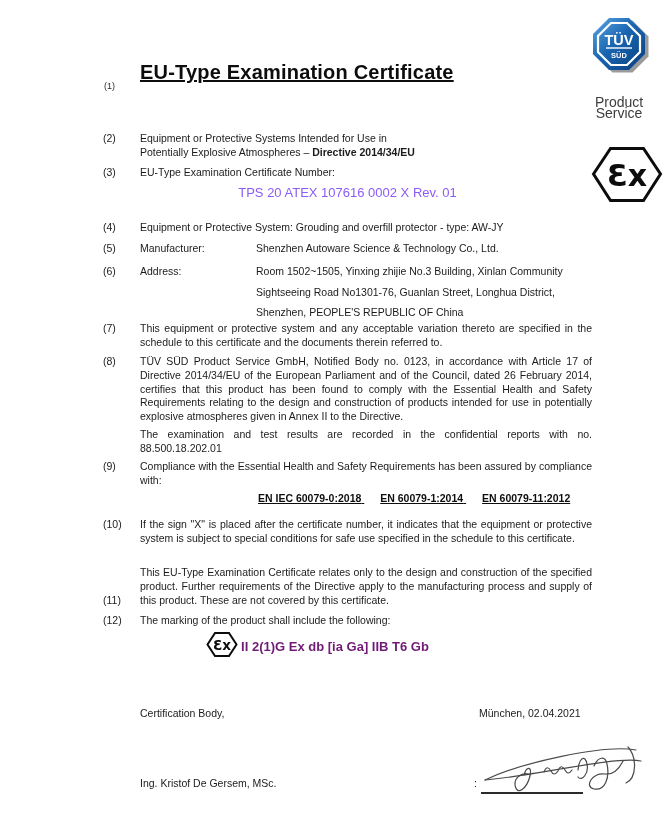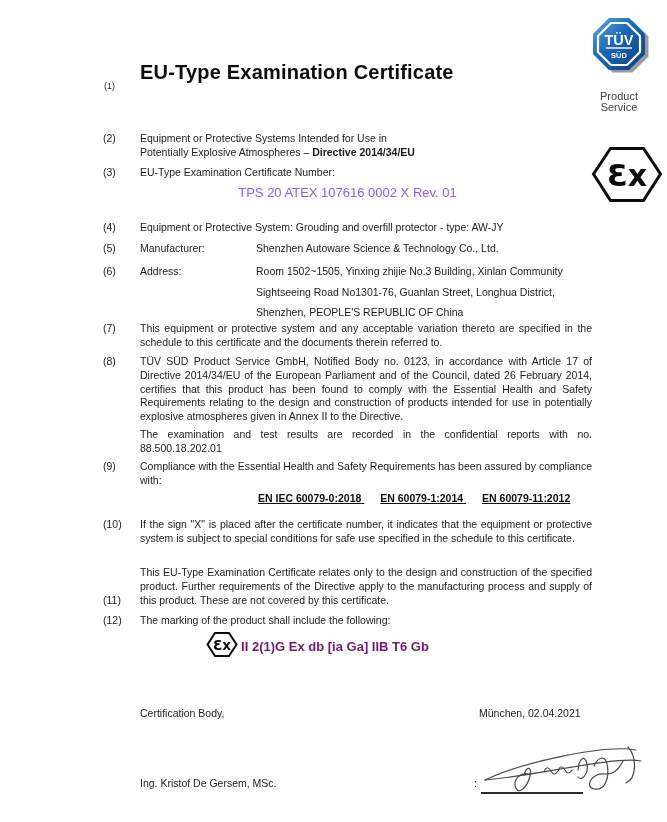--- a/index.html
+++ b/index.html
@@ -20,21 +20,21 @@
   .bold { font-weight:bold; }
   .center-col { position:absolute; left:103px; width:489px; text-align:center; }
   .title-num { position:absolute; left:104px; top:80px; font-size:9px; color:#2a2a2a; }
   .title-text { position:absolute; left:140px; top:66px; font-size:20px; font-weight:bold; letter-spacing:.2px; color:#0d0d0d; }
   .cert-number { top:186px; font-size:13px; font-weight:normal; color:#8b5cf6; }
   .standards { position:absolute; left:258px; top:492px; font-weight:bold; white-space:nowrap; color:#0d0d0d;text-decoration:underline; }
   .standards span + span { margin-left:16px; }
   .marking-line { position:absolute; left:73px; top:631px; width:489px; display:flex; justify-content:center; align-items:center; gap:3px; }
   .marking-text { font-size:13px; font-weight:bold; color:#701a75; padding-top:4px; }
   .logo-wrap { position:absolute; left:583px; top:17px; width:72px; text-align:center; }
-  .logo-caption { margin-top:12px; font-size:11px; line-height:11px; color:#3d3d3d; }
+  .logo-caption { margin-top:18px; font-size:14px; line-height:11px; color:#3d3d3d; }
   .exglyph { font-family:"DejaVu Sans", sans-serif; font-weight:bold; }
   .footer-certbody { position:absolute; left:140px; top:707px; }
   .footer-place { position:absolute; left:479px; top:707px; }
   .signer { position:absolute; left:140px; top:777px; }
   .sig-colon { position:absolute; left:474px; top:777px; }
   .sig-line { position:absolute; left:481px; top:792px; width:102px; border-top:2px solid #2b2b2b; }
   .sig-svg { position:absolute; left:482px; top:741px; }
 </style>
 </head>
 <body>
@@ -54,21 +54,21 @@
       <polygon points="20,1 40,1 56,17 56,37 40,53 20,53 4,37 4,17" fill="url(#tuvg)"></polygon>
       <polygon points="22,6 38,6 51,19 51,35 38,48 22,48 9,35 9,19" fill="none" stroke="#ffffff" stroke-width="2.2"></polygon>
       <text x="30" y="27.5" text-anchor="middle" font-size="14.5" font-weight="bold" fill="#ffffff">TÜV</text>
       <line x1="17" y1="31" x2="43" y2="31" stroke="#ffffff" stroke-width="1.4"></line>
       <text x="30" y="41" text-anchor="middle" font-size="7.5" font-weight="bold" fill="#ffffff">SÜD</text>
     </svg>
     <div class="logo-caption">Product Service</div>
   </div>
 
   <span class="title-num">(1)</span>
-  <h1 class="title-text" style="margin:0;">EU-Type Examination Certificate</h1>
+  <h1 class="title-text" style="margin:0;text-decoration:underline;">EU-Type Examination Certificate</h1>
 
   <svg class="abs" style="left:591px; top:146px;" width="72" height="57" viewBox="0 0 72 57">
     <polygon points="2.5,28 19.5,2.5 52.5,2.5 69.5,28 52.5,54.5 19.5,54.5" fill="none" stroke="#0c0c0c" stroke-width="3"></polygon>
     <text class="exglyph" x="36" y="39.5" text-anchor="middle" font-size="30" fill="#0c0c0c">Ɛx</text>
   </svg>
 
   <div class="row" style="top:132px;">
     <span class="num">(2)</span>
     <div class="body">
       <div>Equipment or Protective Systems Intended for Use in</div>

